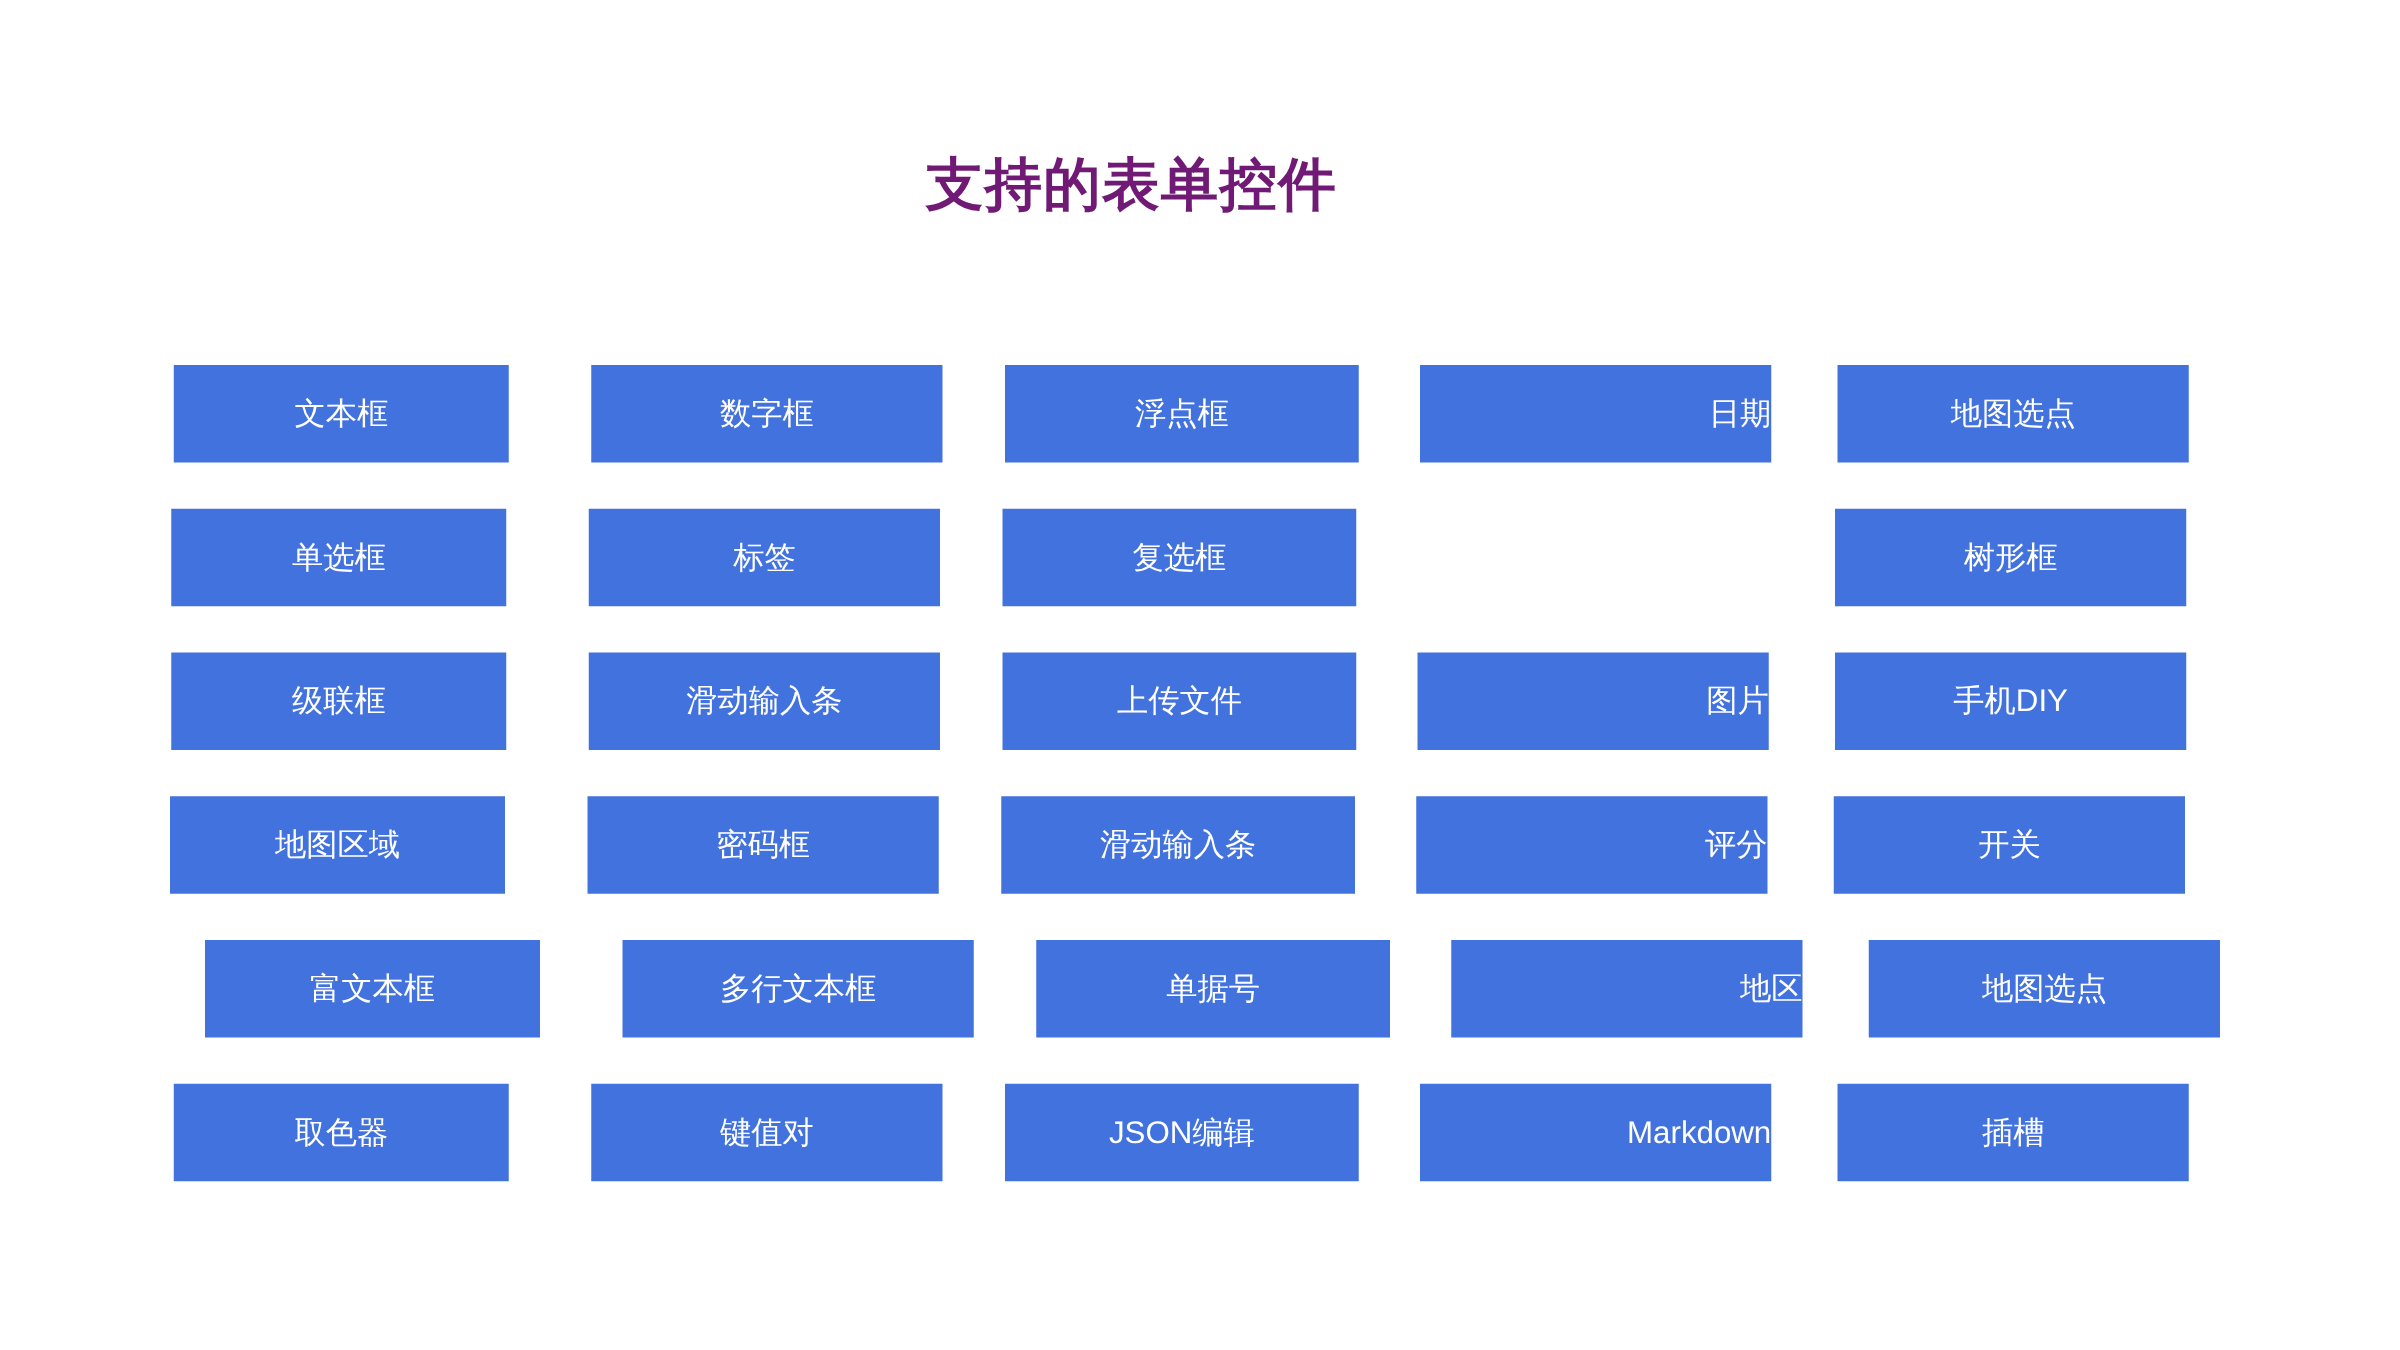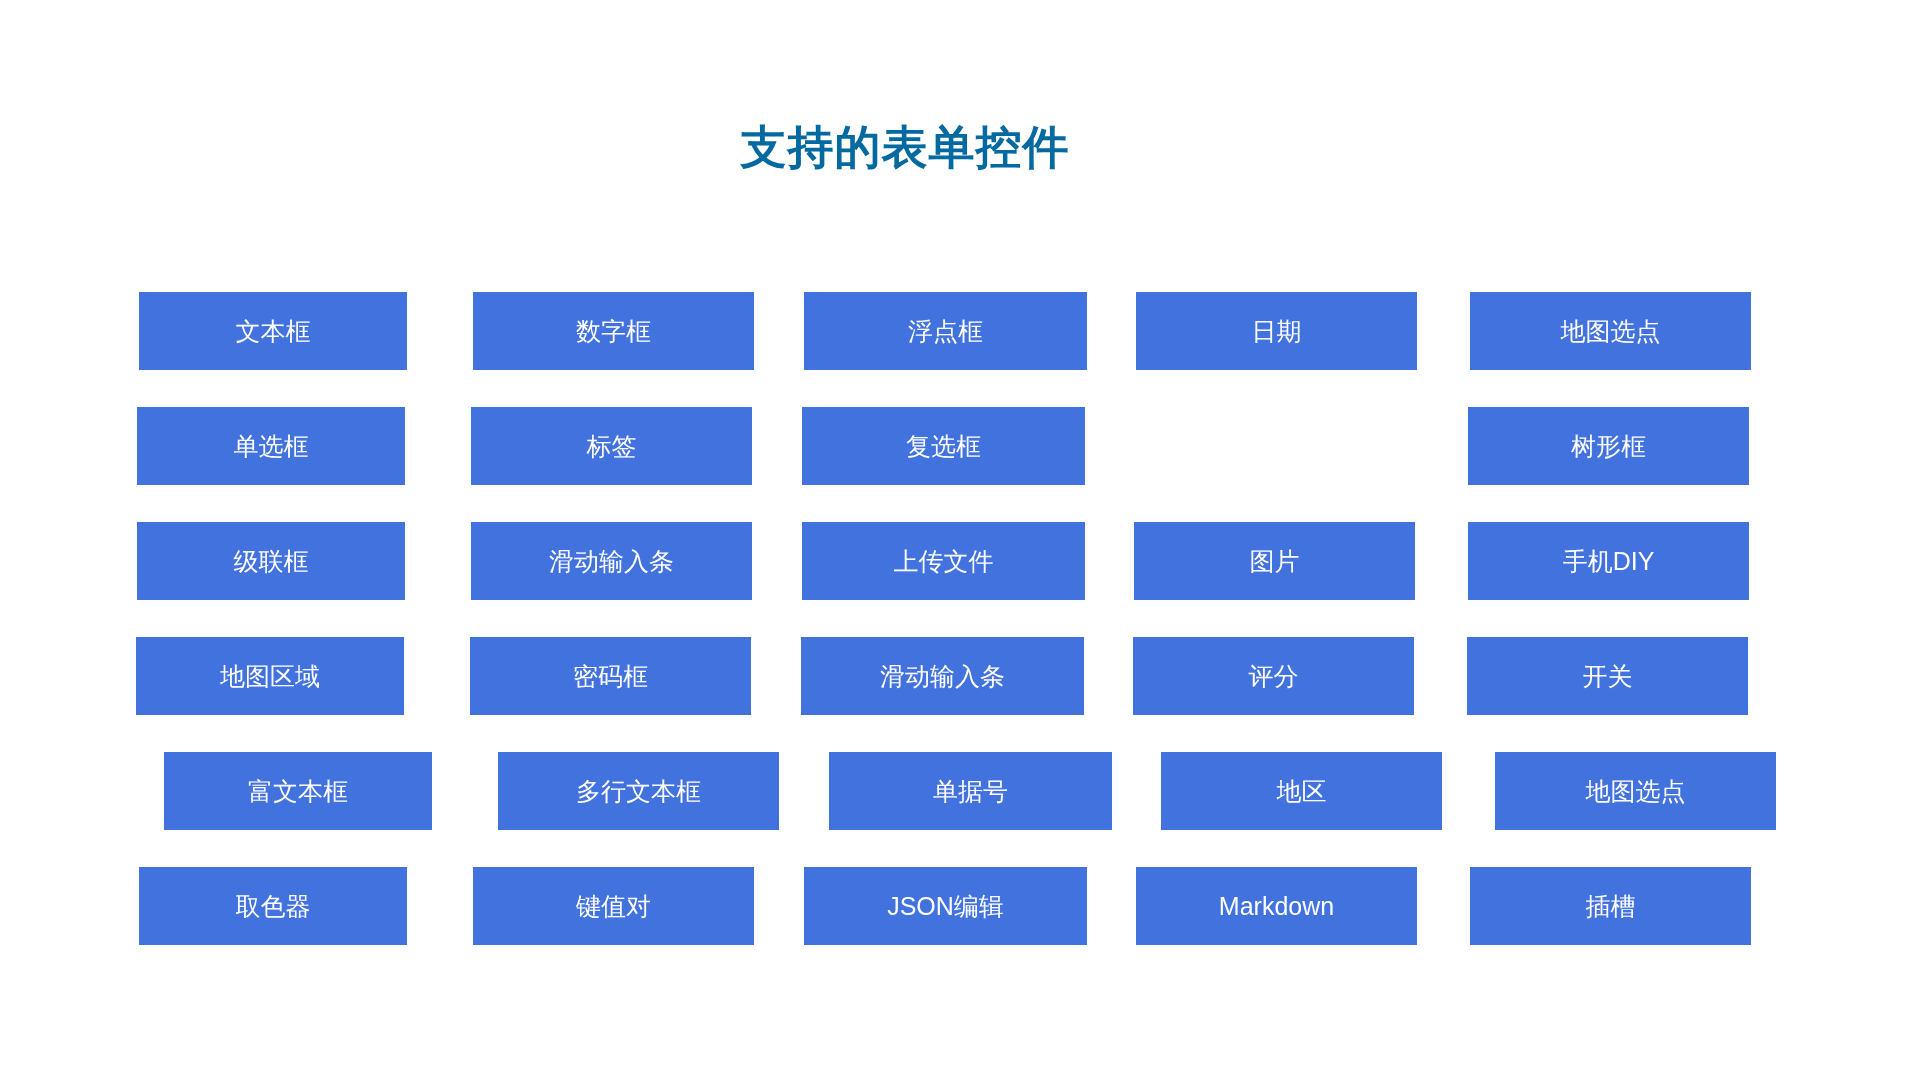--- a/index.html
+++ b/index.html
@@ -26,21 +26,21 @@
   
   .page-title {
     position: absolute;
     left: 0;
     top: 118px;
     width: 1810px;
     text-align: center;
     font-size: 46px;
     line-height: 58px;
     font-weight: bold;
-    color: #0369a1;
+    color: #701a75;
     letter-spacing: 1px;
     white-space: nowrap;
   }
 
   
   .chip-grid {
     position: absolute;
     left: 0;
     top: 4px;
     width: 1880px;
@@ -70,21 +70,21 @@
     font-family: "Liberation Sans", "DejaVu Sans", sans-serif;
     box-sizing: border-box;
     cursor: pointer;
     user-select: none;
   }
 
   
   .col-0 { left: 139px;  width: 268px; }
   .col-1 { left: 473px;  width: 281px; }
   .col-2 { left: 804px;  width: 283px; }
-  .col-3 { left: 1136px; width: 281px; }
+  .col-3 { left: 1136px; width: 281px; text-align: right; }
   .col-4 { left: 1470px; width: 281px; }
 
   
   .row-0 { top: 288px; }
   .row-1 { top: 403px; }
   .row-2 { top: 518px; }
   .row-3 { top: 633px; }
   .row-4 { top: 748px; margin-left: 27px; }
   .row-5 { top: 863px; }
 

